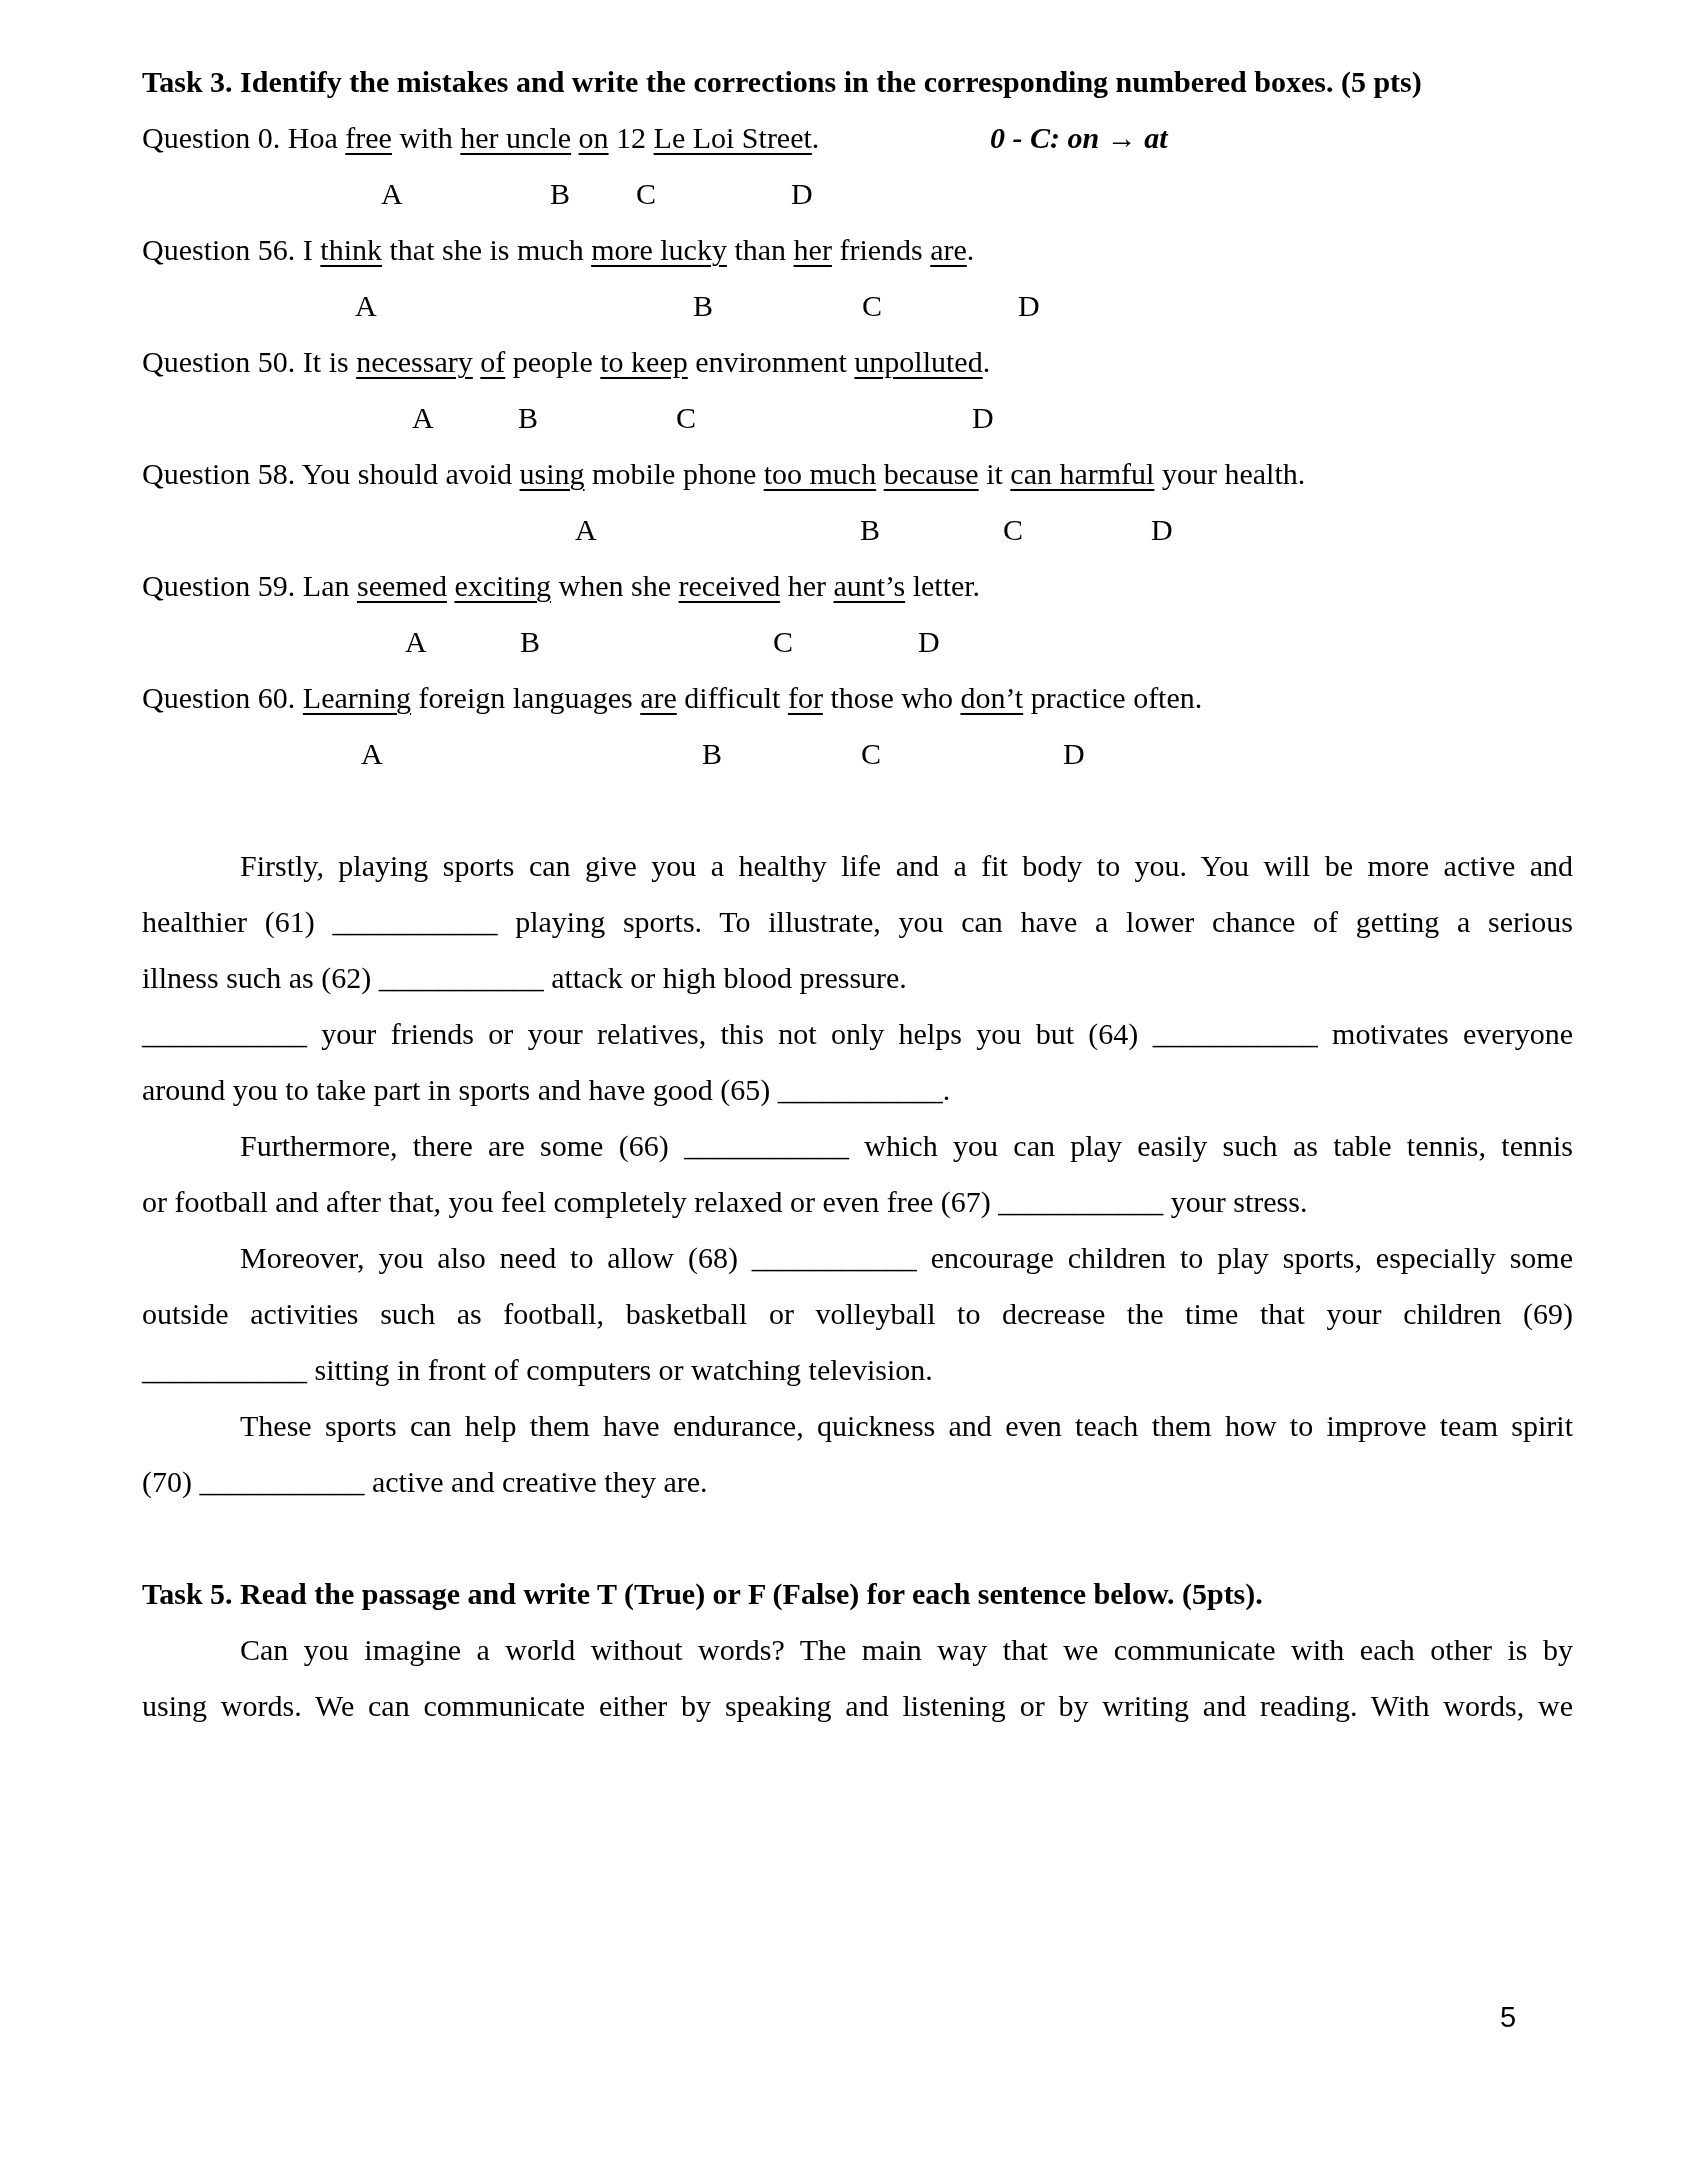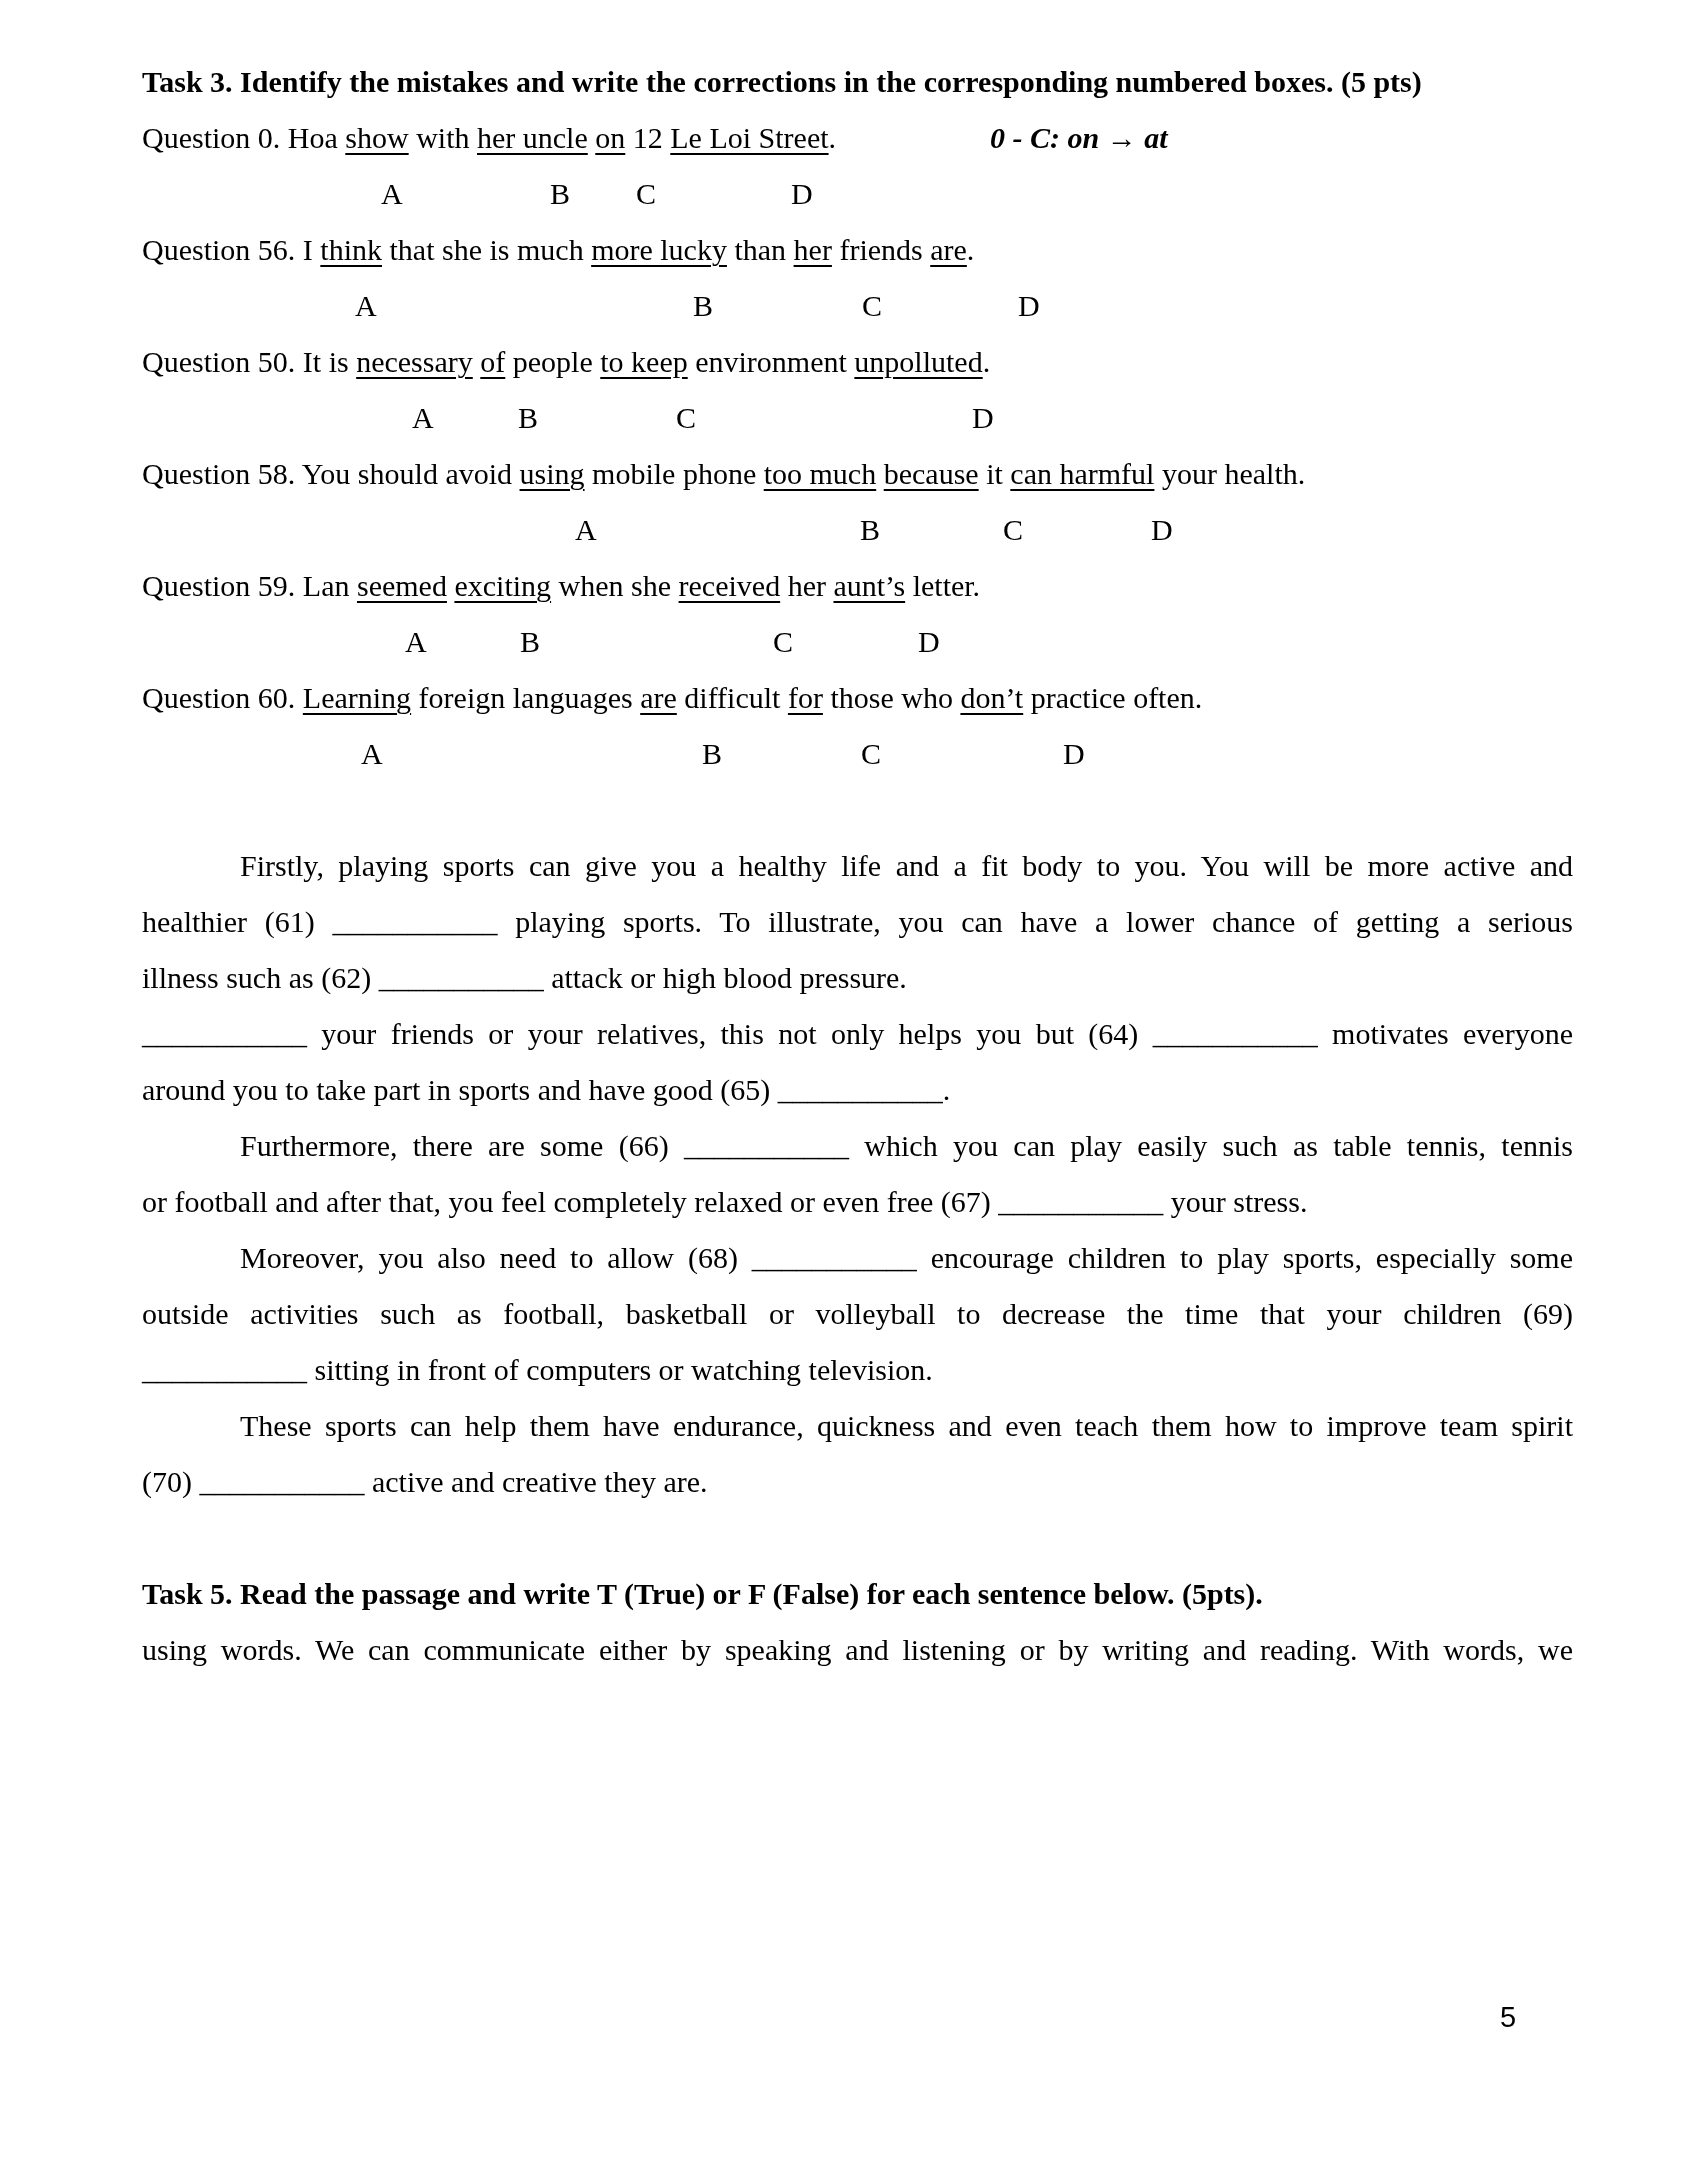--- a/index.html
+++ b/index.html
@@ -26,21 +26,21 @@
   }
 </style>
 </head>
 <body>
 
 <div class="page">
 
   <div class="line bold">Task 3. Identify the mistakes and write the corrections in the corresponding numbered boxes.  (5 pts)</div>
 
   <div class="line">
-    <span class="sentence"><span>Question 0. Hoa </span><span class="u">show</span><span> with </span><span class="u">her uncle</span><span> </span><span class="u">on</span><span> 12 </span><span class="u">Le Loi Street</span><span>.</span></span>
+    <span class="sentence"><span>Question 0. Hoa </span><span class="u">free</span><span> with </span><span class="u">her uncle</span><span> </span><span class="u">on</span><span> 12 </span><span class="u">Le Loi Street</span><span>.</span></span>
     <span class="answer">0 - C: on → at</span>
   </div>
   <div class="line letters">
     <span style="left:239px">A</span>
     <span style="left:408px">B</span>
     <span style="left:494px">C</span>
     <span style="left:649px">D</span>
   </div>
 
   <div class="line">
@@ -107,18 +107,19 @@
       <span class="justify-line">outside activities such as football, basketball or volleyball to decrease the time that your children (69)</span>
       <span class="last-line">___________ sitting in front of computers or watching television.</span>
       <span class="justify-line indent">These sports can help them have endurance, quickness and even teach them how to improve team spirit</span>
       <span class="last-line">(70) ___________ active and creative they are.</span>
     </div>
 
   <div class="gap-line"></div>
 
   <div class="line bold">Task 5. Read the passage and write T (True) or F (False)  for each sentence below. (5pts).</div>
   <div class="para">
+      <span class="justify-line indent">Can you imagine a world without words? The main way that we communicate with each other is by</span>
       <span class="justify-line">using words. We can communicate either by speaking and listening or by writing and reading. With words, we</span>
     </div>
 </div>
 
 <div class="page-number">5</div>
 
 
 </body></html>

